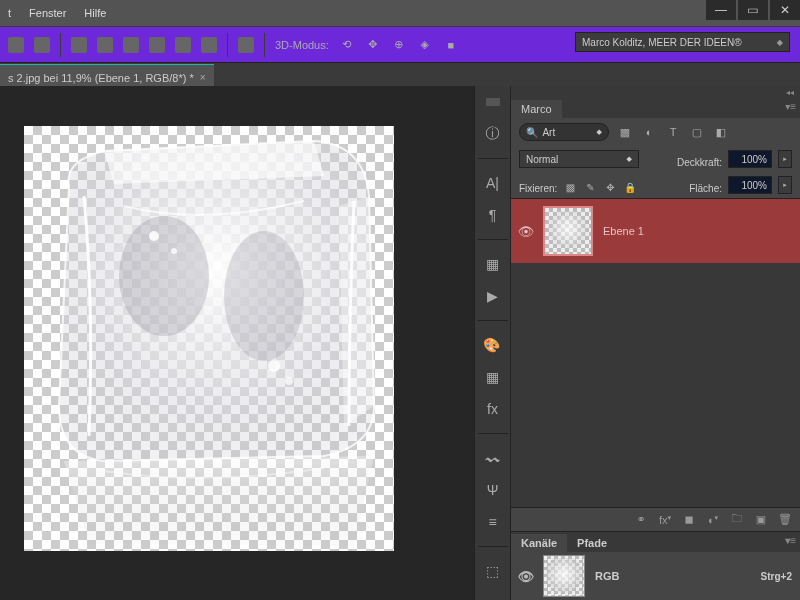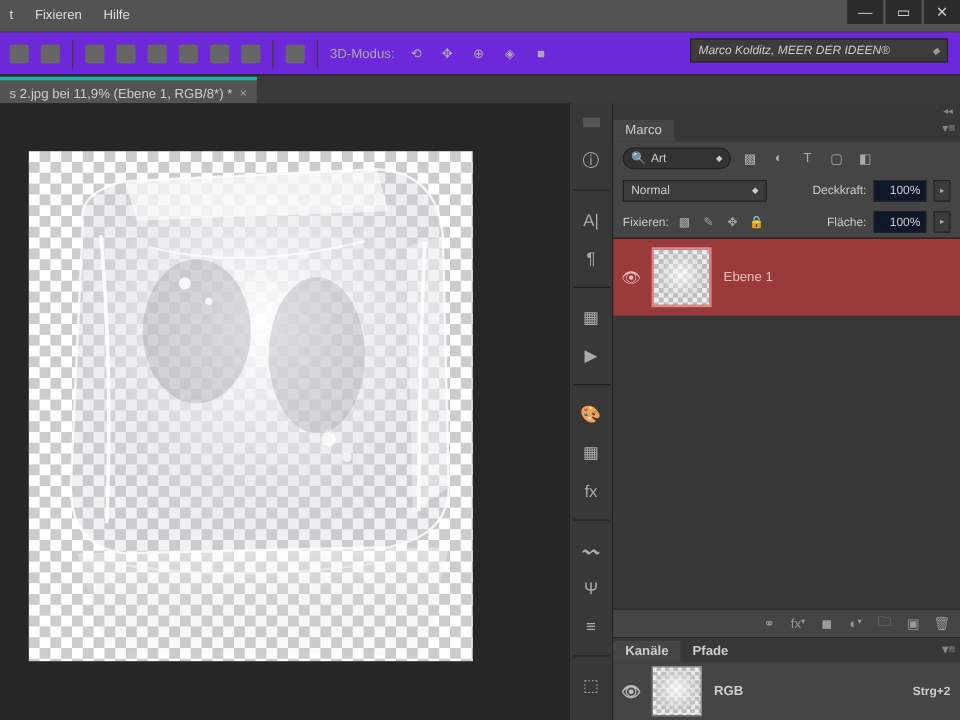--- a/index.html
+++ b/index.html
@@ -5,44 +5,44 @@
   * { box-sizing: border-box; margin: 0; padding: 0; font-family: Tahoma, sans-serif; }
   body { background: #444; width: 800px; height: 600px; overflow: hidden; color: #ccc; font-size: 11px; }
   .menubar { height: 26px; background: #535353; display: flex; align-items: center; padding: 0 8px; color: #ddd; position: relative; }
   .menubar span { margin-right: 18px; }
   .winctrl { position: absolute; right: 0; top: 0; display: flex; height: 24px; }
   .winctrl div { width: 30px; height: 20px; background: #2b2b2b; margin-left: 2px; display: flex; align-items: center; justify-content: center; color: #ccc; font-size: 12px; }
   .optbar { height: 36px; background: #6d28d9; border-top: 1px solid #3a3a3a; display: flex; align-items: center; padding: 0 8px; gap: 10px; color: #999; }
   .optbar .ico { width: 16px; height: 16px; background: #666; border-radius: 2px; }
   .optbar .sep { width: 1px; height: 24px; background: #3a3a3a; }
   .optbar .mode { color: #aaa; font-size: 11px; }
-  .workspace { position: absolute; right: 10px; top: 32px; width: 215px; height: 20px; background: #3c3c3c; border: 1px solid #222; display: flex; align-items: center; padding: 0 6px; justify-content: space-between; font-size: 10px; color: #ccc; font-style: italic; }
+  .workspace { position: absolute; right: 10px; top: 32px; width: 215px; height: 20px; background: #3c3c3c; border: 1px solid #222; display: flex; align-items: center; padding: 0 6px; justify-content: space-between; font-size: 10px; color: #ccc; }
   .workspace .tri { font-size: 8px; color: #999; }
   .tabbar { height: 24px; background: #3a3a3a; border-top: 1px solid #222; display: flex; align-items: flex-end; padding-left: 0; }
-  .tab { height: 22px; background: #535353; padding: 4px 8px 0 8px; color: #ccc; font-size: 11px; display: flex; align-items: center; gap: 6px; border-top: 3px solid #14b8a6; }
+  .tab { height: 22px; background: #535353; padding: 4px 8px 0 8px; color: #ccc; font-size: 11px; display: flex; align-items: center; gap: 6px; border-top: 1px solid #14b8a6; }
   .tab .x { font-size: 10px; color: #aaa; }
   .main { display: flex; height: calc(600px - 26px - 36px - 24px); }
   .canvas-area { flex: 1; background: #262626; display: flex; align-items: flex-start; padding: 40px 0 0 24px; }
   .canvas { width: 370px; height: 425px; display: flex; align-items: center; justify-content: center; position: relative; background: conic-gradient(#ccc 25%, #fff 0 50%, #ccc 0 75%, #fff 0); background-size: 18px 18px; }
   .canvas svg { position:absolute; inset:0; }
   .collapse { width: 36px; background: #383838; border-left: 1px solid #222; display: flex; flex-direction: column; align-items: center; padding-top: 12px; gap: 12px; }
   .collapse .ctl { width: 14px; height: 8px; background: #555; margin-bottom:6px;}
   .collapse .cico { width: 20px; height: 20px; display:flex; align-items:center; justify-content:center; color:#aaa; font-size:14px;}
   .cdiv { width: 30px; height:1px; background:#222; margin:2px 0;}
   .panels { width: 290px; background: #454545; border-left: 1px solid #222; display: flex; flex-direction: column; }
   .phead { height: 12px; background: #383838; display:flex; justify-content:flex-end; align-items:center; padding-right:6px;}
   .phead .dd { font-size:8px; color:#888;}
   .ptabs { height: 20px; background: #383838; display: flex; align-items: flex-end; position:relative;}
   .ptab { padding: 3px 10px; font-size: 11px; color: #ccc; }
   .ptab.active { background: #454545; }
   .pmenu { position:absolute; right:4px; top:3px; color:#888; font-size:10px;}
   .search-row { display: flex; align-items: center; padding: 5px 8px; gap: 8px; }
   .search-box { width: 90px; height: 18px; background: #333; border: 1px solid #222; border-radius: 9px; display: flex; align-items: center; padding: 0 6px; font-size: 10px; color: #ccc; gap:4px;}
   .srow-ico { width: 16px; height: 16px; display:flex; align-items:center; justify-content:center; color:#aaa; font-size:11px;}
-  .blend-row, .lock-row { display: flex; align-items: center; padding: 4px 8px; gap: 6px; font-size: 10px; color: #ccc; }
+  .blend-row, .lock-row { display: flex; align-items: flex-end; padding: 4px 8px; gap: 6px; font-size: 10px; color: #ccc; }
   .blend-sel { width: 120px; height: 18px; background: #3c3c3c; border: 1px solid #222; display: flex; align-items: center; padding: 0 6px; justify-content: space-between; font-size: 10px; }
   .pct-box { width: 44px; height: 18px; background: #0f172a; border: 1px solid #222; display: flex; align-items: center; padding: 0 4px; font-size: 10px; justify-content:flex-end;}
   .arrowbtn { width:14px; height:18px; background:#3c3c3c; border:1px solid #222; display:flex; align-items:center; justify-content:center; font-size:7px; color:#aaa;}
   .lock-row .lk { width:14px; height:14px; display:flex; align-items:center; justify-content:center; color:#aaa; font-size:10px;}
   .layer-list { flex: 1 1 0; background: #383838; border-top: 1px solid #222; min-height:0; overflow:hidden;}
   .layer { height: 64px; background: #9a3a3a; display: flex; align-items: center; padding: 0 8px; gap: 10px; }
   .eye { width: 14px; height: 14px; color: #e8c0c0; display:flex; align-items:center; justify-content:center; font-size:13px;}
   .thumb { width: 50px; height: 50px; border: 2px solid #d88; background: conic-gradient(#bbb 25%, #eee 0 50%, #bbb 0 75%, #eee 0); background-size: 8px 8px; position:relative;}
   .thumb::after{content:'';position:absolute;inset:3px;background:radial-gradient(circle at 50% 45%, rgba(255,255,255,.7), rgba(200,200,200,.3) 60%, transparent 70%);}
   .lname { color: #e8c0c0; font-size: 11px; }
@@ -52,21 +52,21 @@
   .ch-row { display: flex; align-items: center; padding: 4px 8px; gap: 10px; height:48px;}
   .ch-thumb { width: 42px; height: 42px; border: 1px solid #888; background: conic-gradient(#bbb 25%, #eee 0 50%, #bbb 0 75%, #eee 0); background-size: 7px 7px; position:relative;}
   .ch-thumb::after{content:'';position:absolute;inset:2px;background:radial-gradient(circle at 50% 45%, rgba(255,255,255,.8), rgba(200,200,200,.4) 60%, transparent 75%);}
   .ch-short { margin-left: auto; color:#ccc; font-size:10px;}
 </style>
 </head>
 <body>
 
 <div class="menubar">
   <span>t</span>
-  <span>Fixieren</span>
+  <span>Fenster</span>
   <span>Hilfe</span>
   <div class="winctrl">
     <div>—</div>
     <div>▭</div>
     <div>✕</div>
   </div>
 </div>
 
 <div class="optbar">
   <div class="ico"></div>

